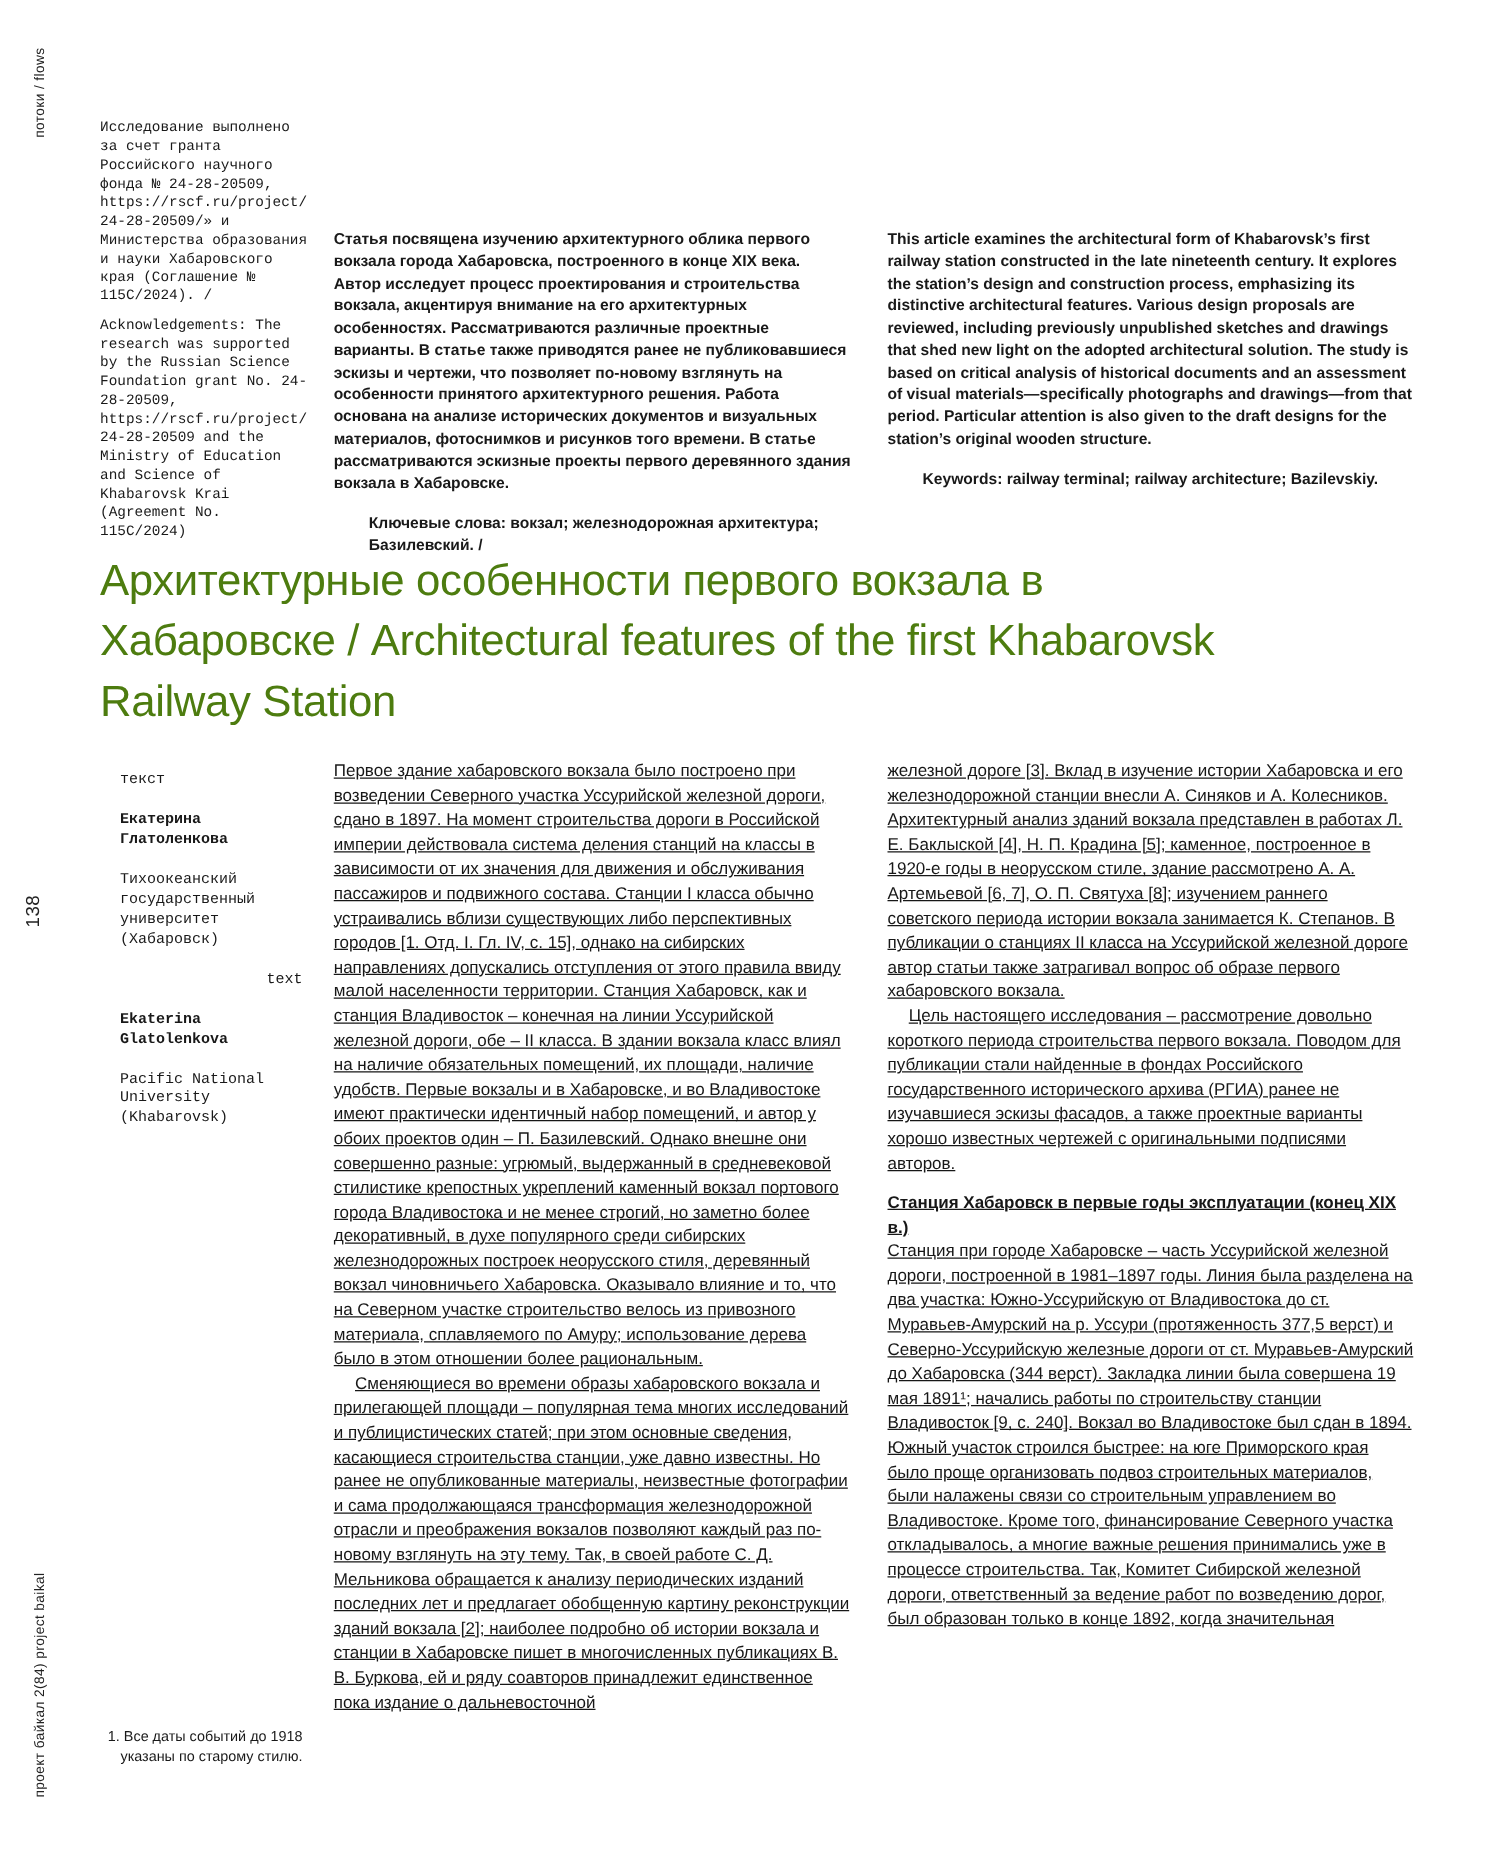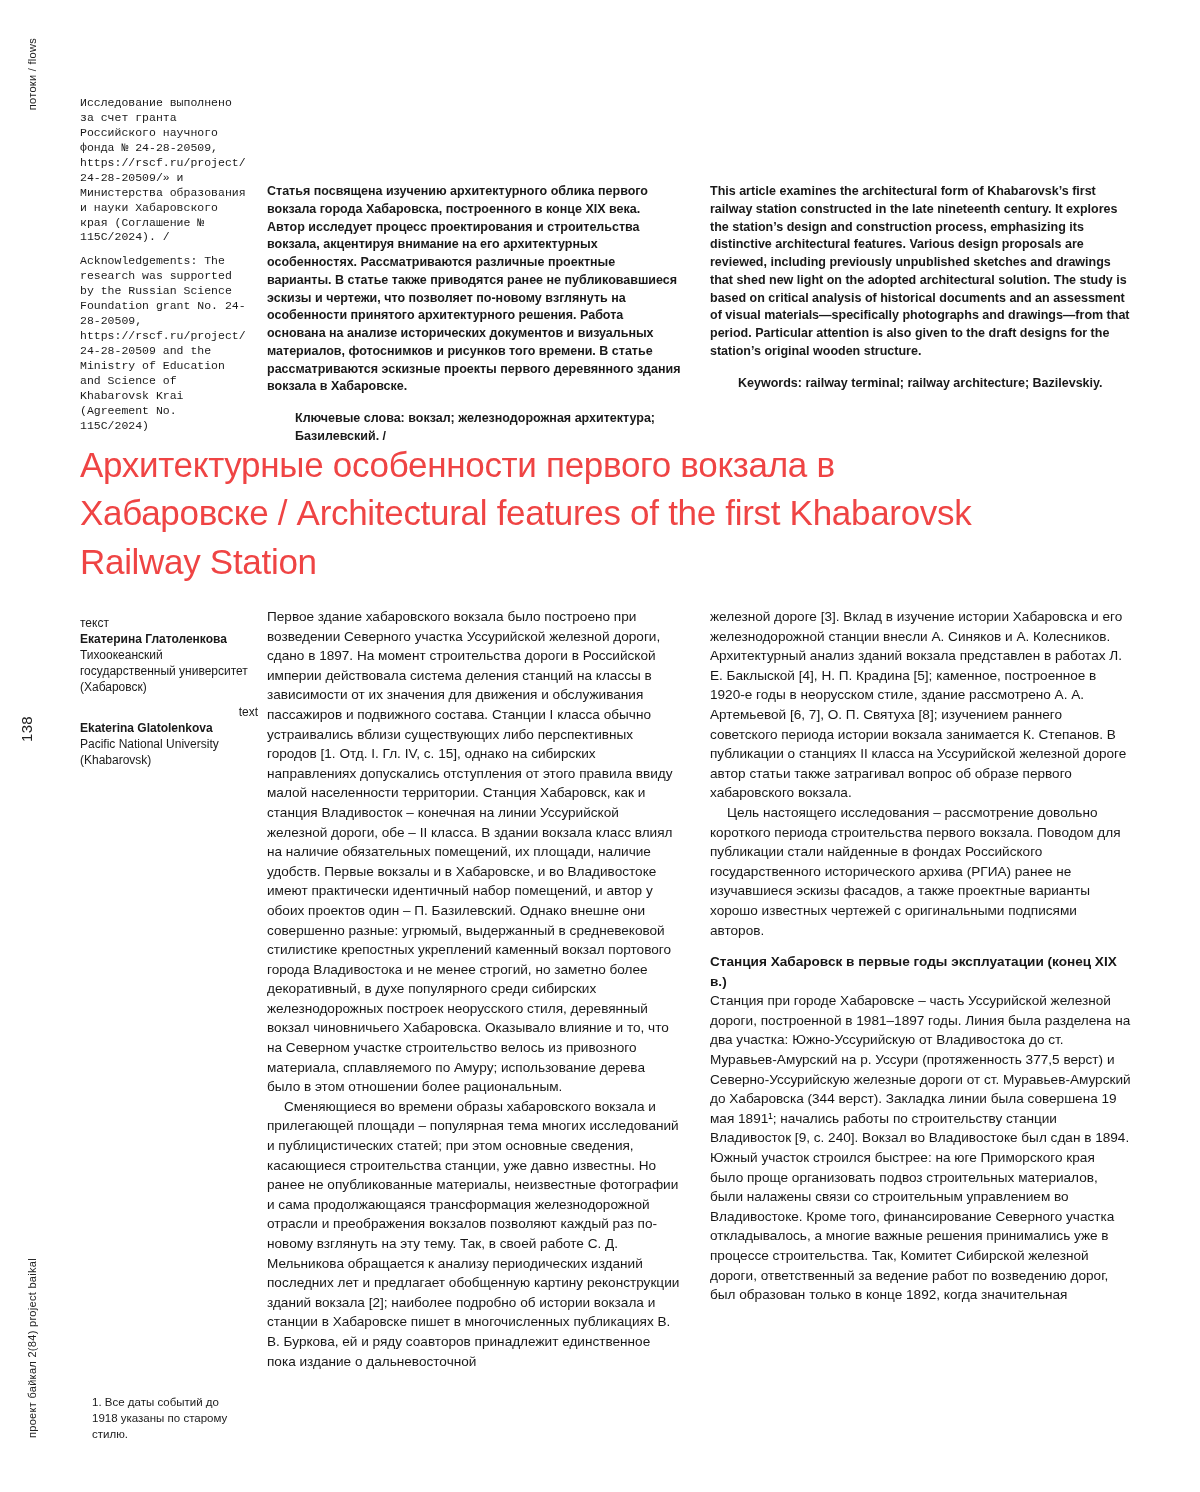--- a/index.html
+++ b/index.html
@@ -52,61 +52,62 @@
 
   
   .title {
     position: absolute;
     left: 80px; top: 441px; width: 950px;
     margin: 0;
     font-size: 35px;
     font-weight: 400;
     line-height: 1.38;
     letter-spacing: -0.3px;
-    color: #ef4444;
+    color: #4d7c0f;
   }
 
   
   .author {
     position: absolute;
     left: 80px; top: 616px; width: 178px;
     font-size: 12px; line-height: 1.33;
   }
-  .author p { margin: 0; }
+  .author p { margin: 16px; font-family: Liberation Mono, monospace; }
   .author .name { font-weight: bold; }
   .author .lbl { margin-top: 0; }
   .author .gap { margin-top: 9px; text-align: right; }
 
   
   .col {
     position: absolute;
     top: 607px;
     font-size: 13.6px;
     line-height: 19.6px;
     color: #171717;
     text-align: left;
+    text-decoration: underline;
   }
   .col-1 { left: 267px; width: 414px; }
   .col-2 { left: 710px; width: 421px; }
   .col p { margin: 0; }
   .col p.indent { text-indent: 17px; }
   .col h3.subhead {
     margin: 12px 0 0 0;
     font-size: 13.6px;
     line-height: 19.6px;
     font-weight: bold;
   }
 
   
   .footnote {
     position: absolute;
     left: 80px; top: 1382px; width: 162px;
     font-size: 11.5px; line-height: 1.4;
   }
-  .footnote p { margin: 12px; }
+  .footnote p { margin: 0; text-align: right; }
 </style>
 </head>
 <body>
 
 <div class="page">
 
   <div class="vlabel vlabel-top">потоки / flows</div>
   <div class="vlabel vlabel-pagenum">138</div>
   <div class="vlabel vlabel-bottom">проект байкал 2(84) project baikal</div>
 

